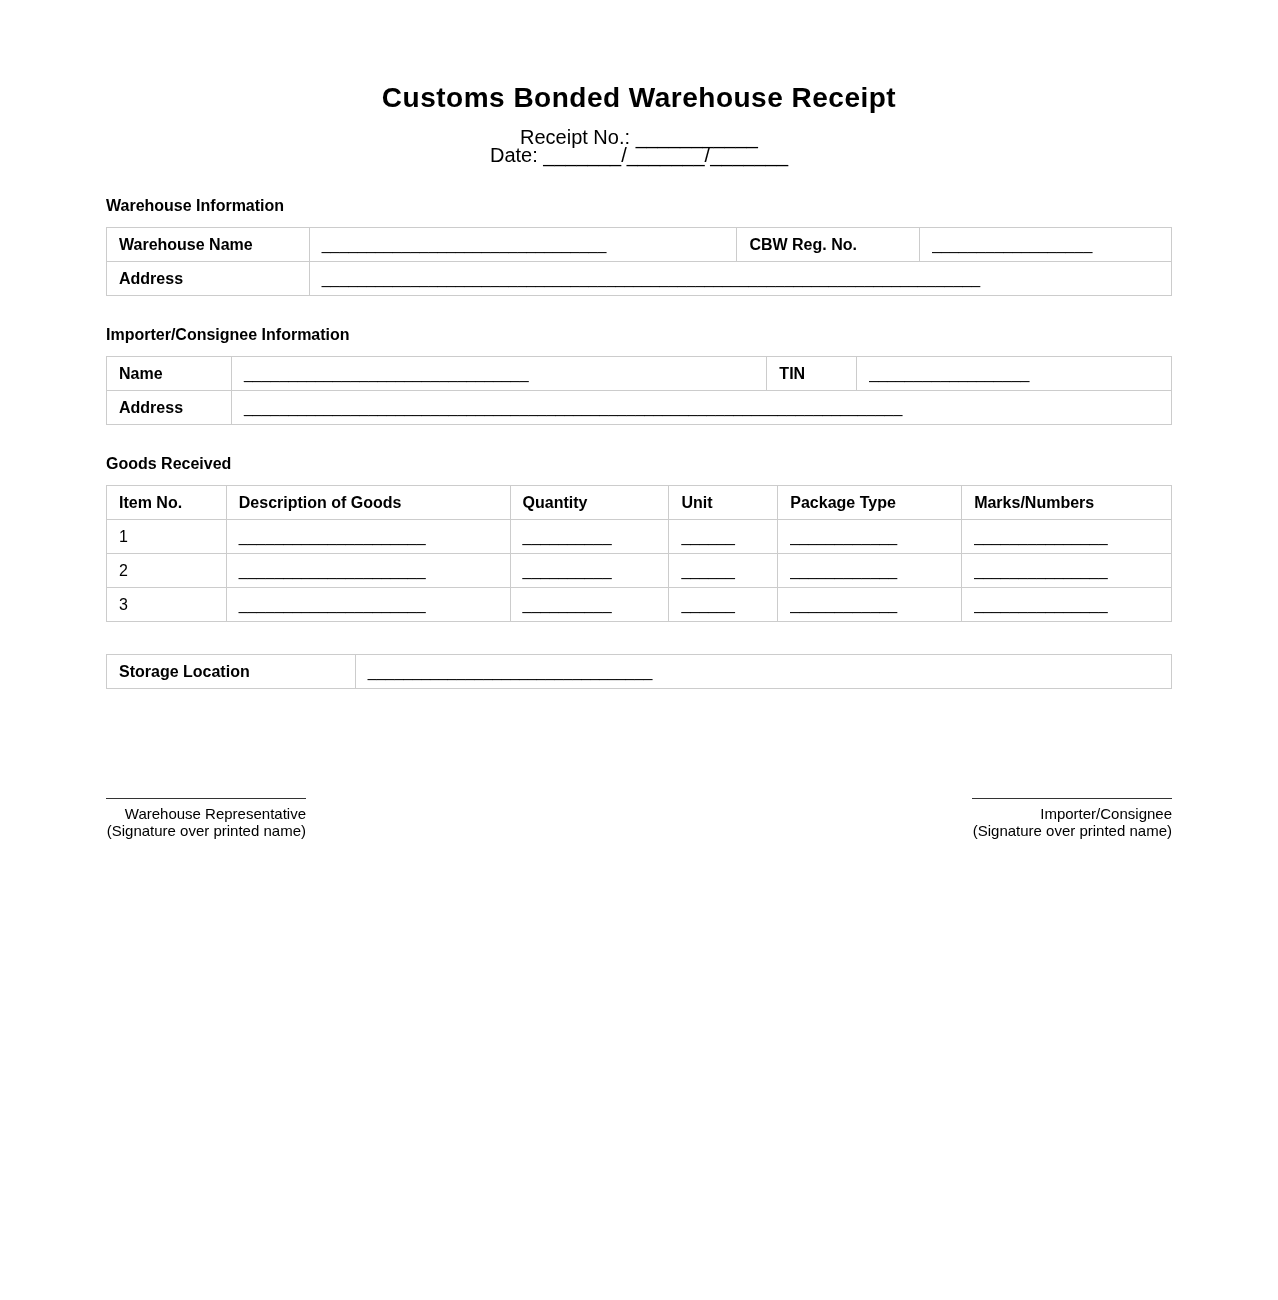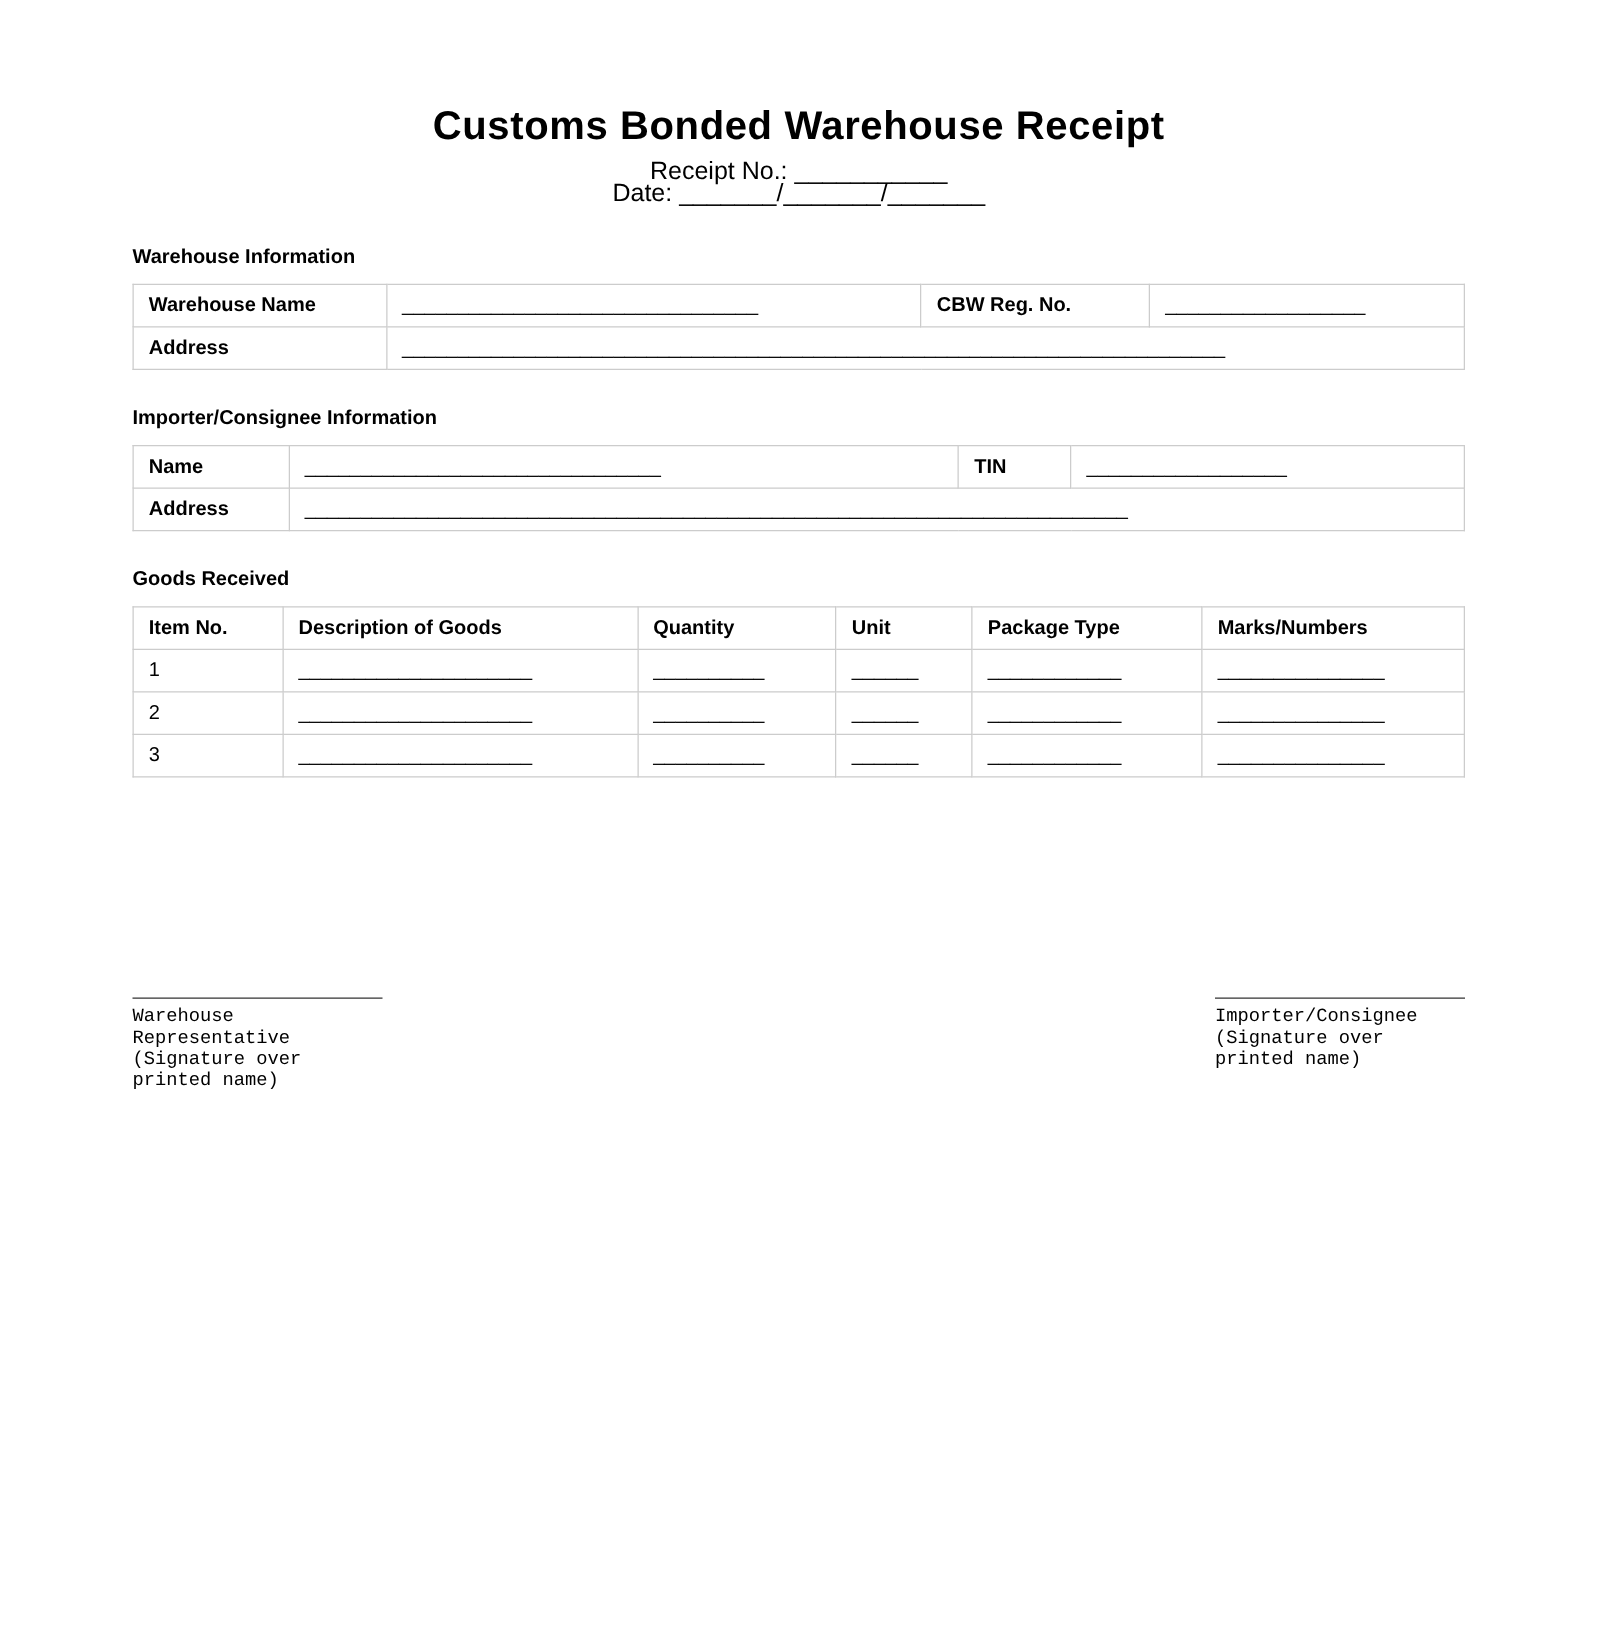--- a/index.html
+++ b/index.html
@@ -3,42 +3,42 @@
 <meta charset="utf-8">
 <style>
   html, body { margin: 0; padding: 0; background: #ffffff; }
   body {
     width: 1278px; height: 1300px; position: relative;
     font-family: "Liberation Sans", sans-serif; color: #000;
   }
   .page { position: absolute; left: 106px; top: 0; width: 1066px; }
   .title {
     position: absolute; left: 0; width: 1066px; top: 82px;
-    text-align: center; font-weight: bold; font-size: 32px; letter-spacing: 0.5px;
+    text-align: center; font-weight: bold; font-size: 28px; letter-spacing: 0.5px;
   }
   .sub {
     position: absolute; left: 0; width: 1066px; text-align: center;
     font-size: 20px; line-height: 18px;
   }
   .section-title {
     position: absolute; left: 0; font-weight: bold; font-size: 16px;
   }
   table.form {
     position: absolute; left: 0; width: 1066px; border-collapse: collapse;
     font-size: 16px;
   }
   table.form td {
     border: 1px solid #cccccc; height: 34px; padding: 0 12px;
     box-sizing: border-box; vertical-align: middle;
   }
   .lbl { font-weight: bold; }
   .blank { white-space: pre; }
   .sig {
-    position: absolute; top: 798px; width: 200px; text-align: left;
-    font-size: 15px; line-height: 17px; font-family: Liberation Mono, monospace;
+    position: absolute; top: 798px; width: 200px; text-align: right;
+    font-size: 15px; line-height: 17px;
   }
   .sig .line { border-top: 1px solid #333; height: 0; margin-bottom: 6px; }
 </style>
 </head>
 <body>
 
 <div class="page">
 
   <div class="title">Customs Bonded Warehouse Receipt</div>
   <div class="sub" style="top:128px;">
@@ -141,20 +141,24 @@
     </table>
 
   <table class="form" style="top:654px;">
     <colgroup>
         <col style="width:249px">
         <col style="width:318px">
         <col style="width:209px">
         <col style="width:290px">
       </colgroup>
     <tbody>
+    <tr>
+      <td class="lbl">Storage Location</td>
+      <td colspan="3" class="blank">________________________________</td>
+    </tr>
   </tbody>
     </table>
 
   <div class="sig" style="left:0;">
     <div class="line"></div>
     <div>Warehouse Representative</div>
     <div>(Signature over printed name)</div>
   </div>
   <div class="sig" style="left:866px;">
     <div class="line"></div>

